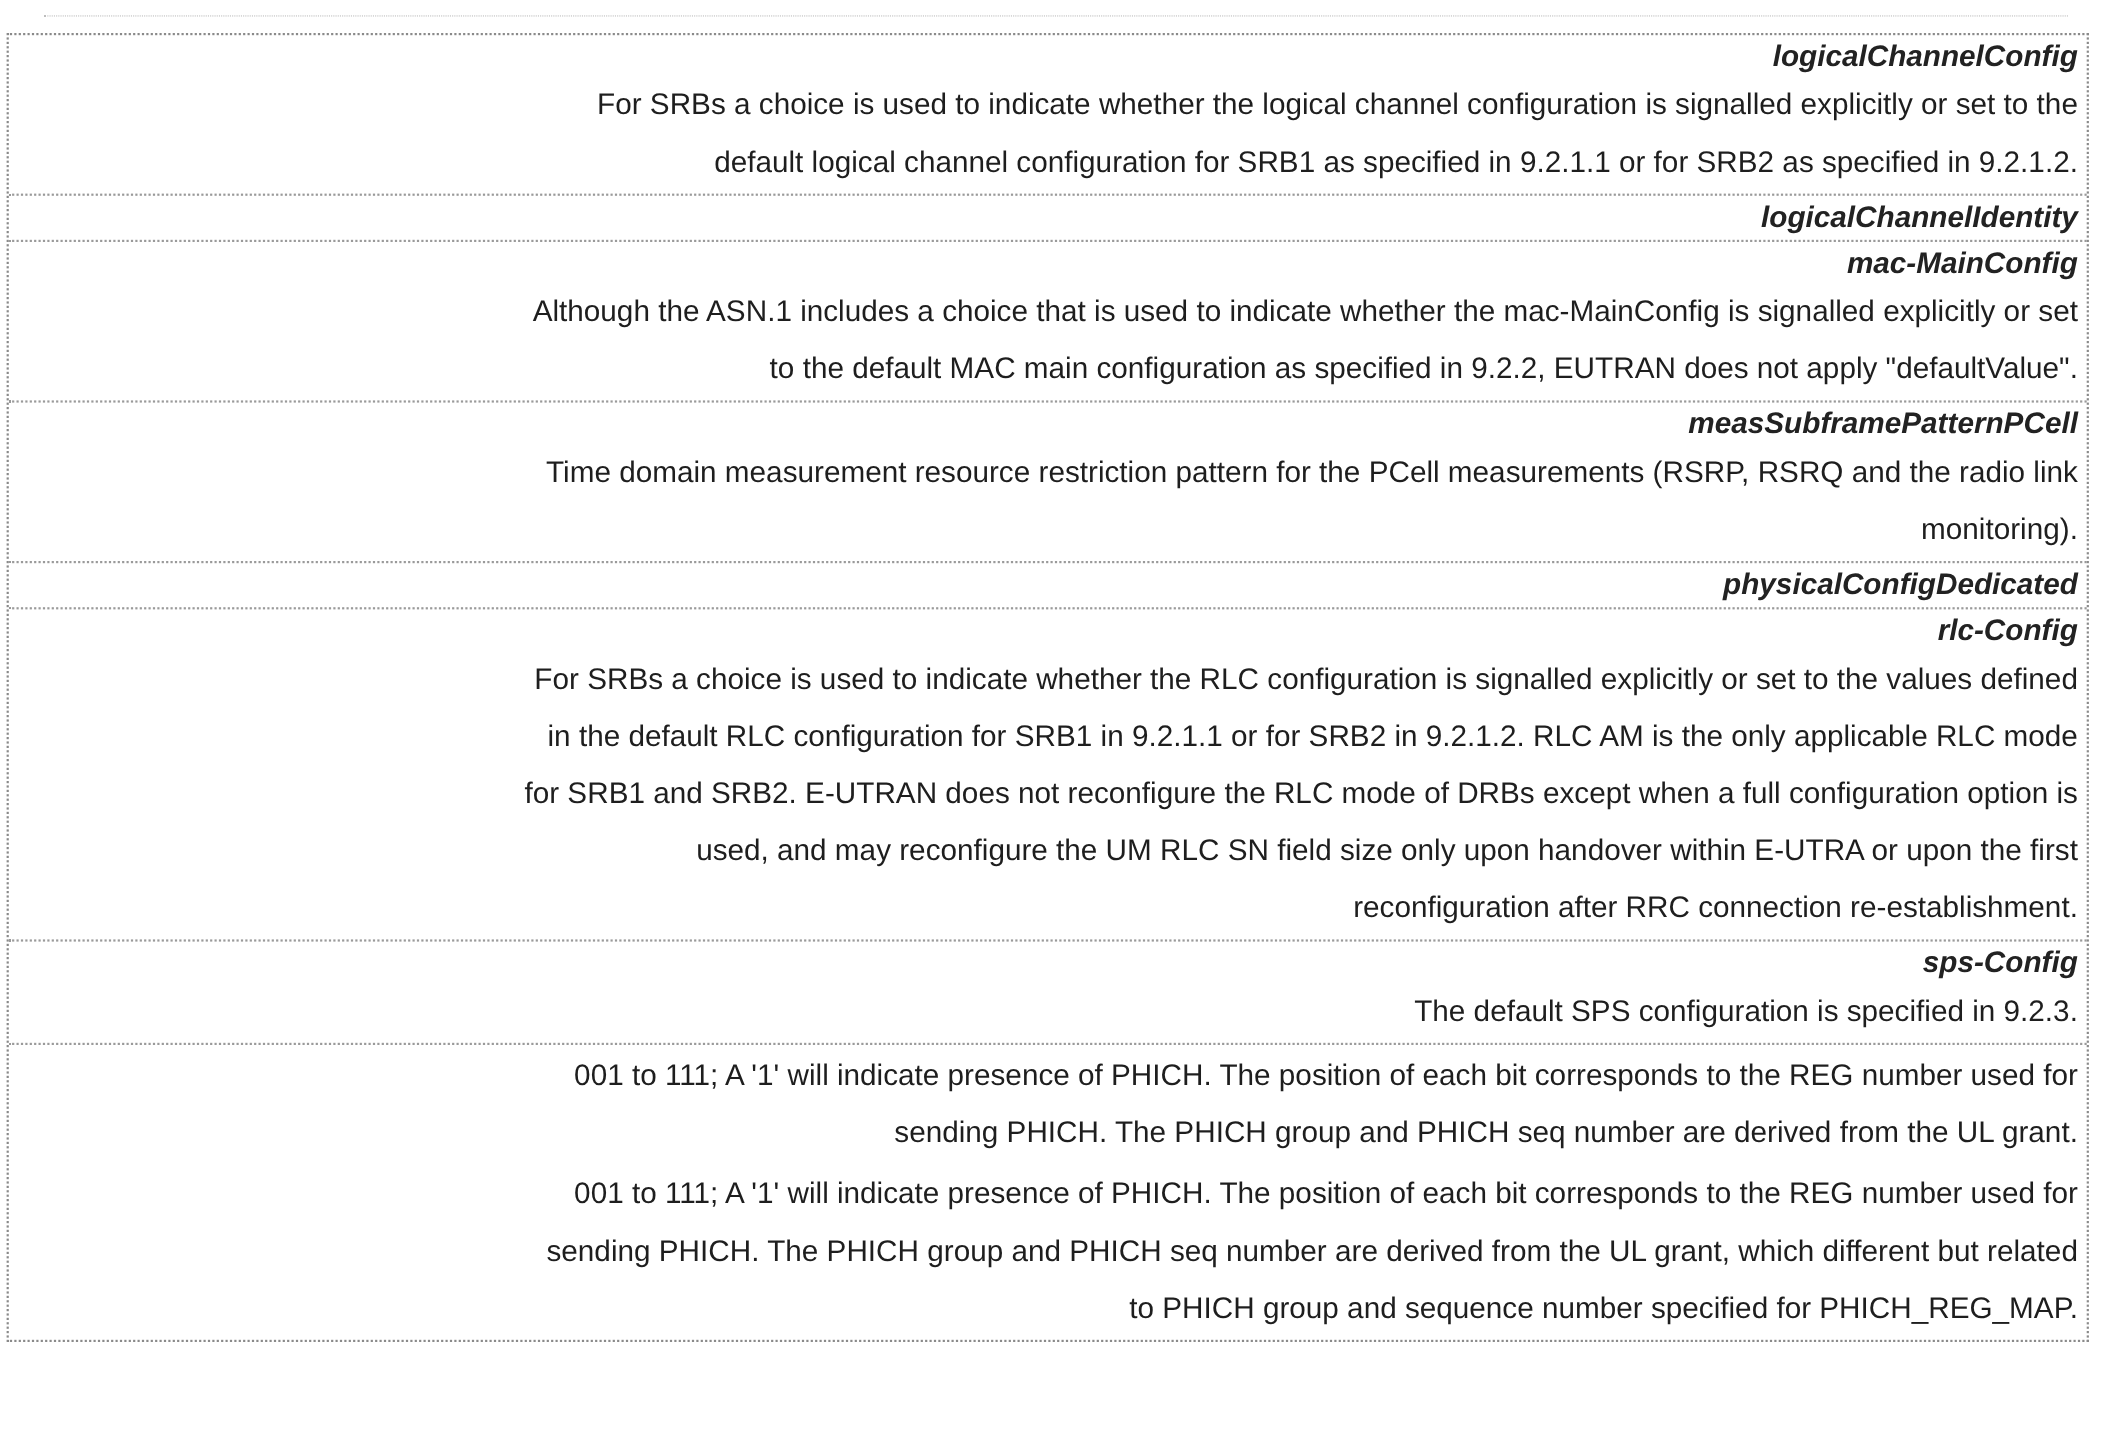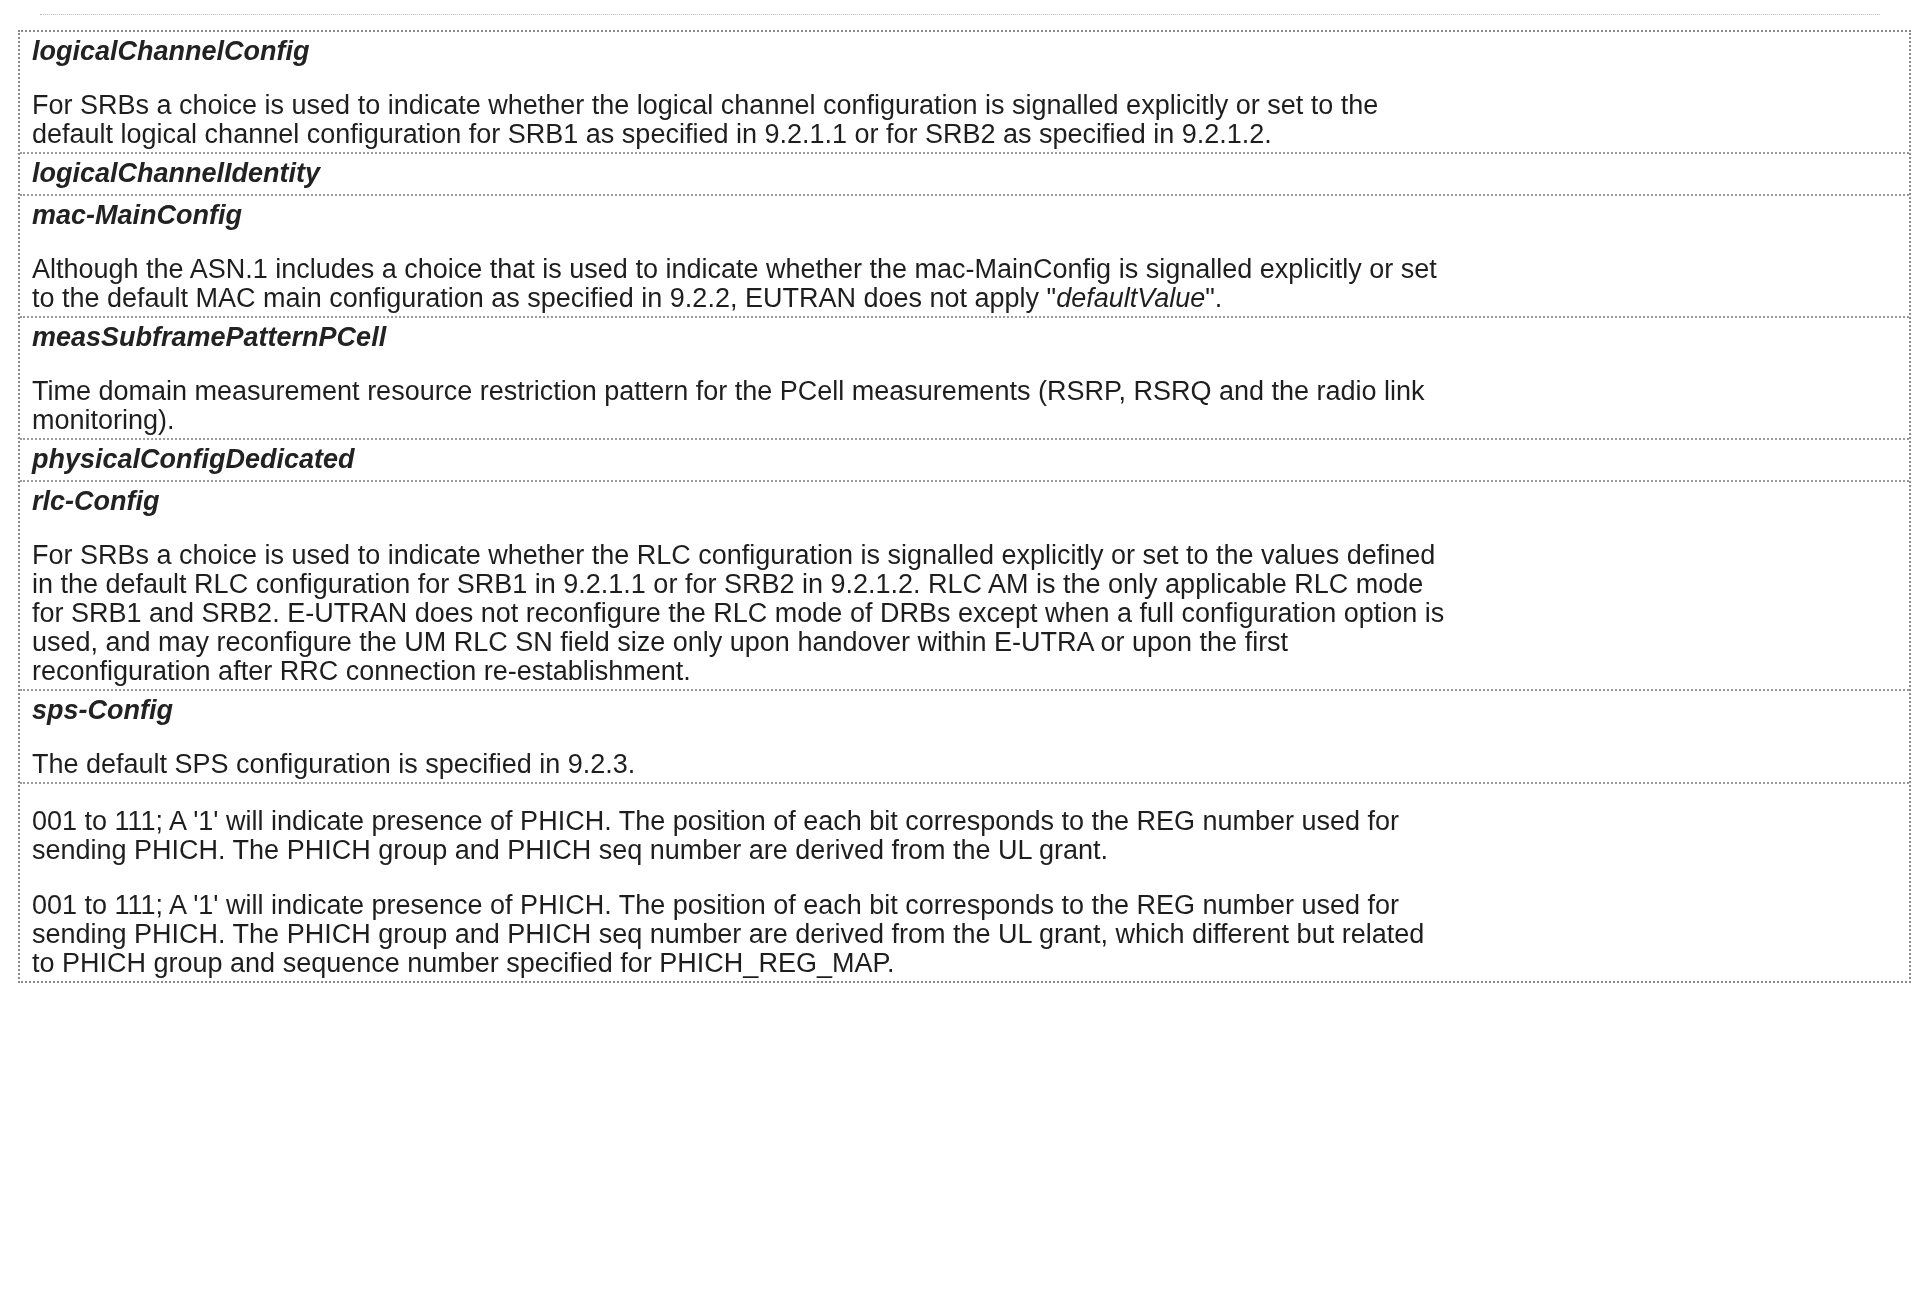--- a/index.html
+++ b/index.html
@@ -5,39 +5,38 @@
   html, body { margin: 0; padding: 0; background: #ffffff; }
   body {
     width: 1931px; height: 1315px; position: relative; overflow: hidden;
     font-family: "Liberation Sans", sans-serif; color: #1a1a1a;
   }
   .topline {
     position: absolute; left: 40px; top: 14px; width: 1840px; height: 0;
     border-top: 1px dotted #bdbdbd;
   }
   .table {
-    position: absolute; left: 18px; top: 30px; width: 1893px;
-    border: 2px dotted #8a8a8a; box-sizing: border-box;
+    position: absolute; left: 6px; top: 30px; width: 1893px;
+    border: 2px dotted #8a8a8a; box-sizing: border-box; text-align: right;
   }
   .row {
     border-bottom: 2px dotted #9a9a9a;
     padding: 1px 8px 3px 12px;
   }
   .row:last-child { border-bottom: none; }
   .row.no-border { border-bottom: none; }
   .field {
     font-style: italic; font-weight: bold;
     font-size: 27px; line-height: 36px; color: #222;
   }
   .desc {
-    font-size: 27px; line-height: 29px; color: #1e1e1e;
+    font-size: 27px; line-height: 52px; color: #1e1e1e;
     white-space: pre-line;
-    margin-top: 22px;
   }
-  .desc .em { font-style: italic; }
+  .desc .em { }
 </style>
 </head>
 <body>
 
 <div class="topline"></div>
 
 <div class="table">
 
   <div class="row">
     <div class="field">logicalChannelConfig</div>

